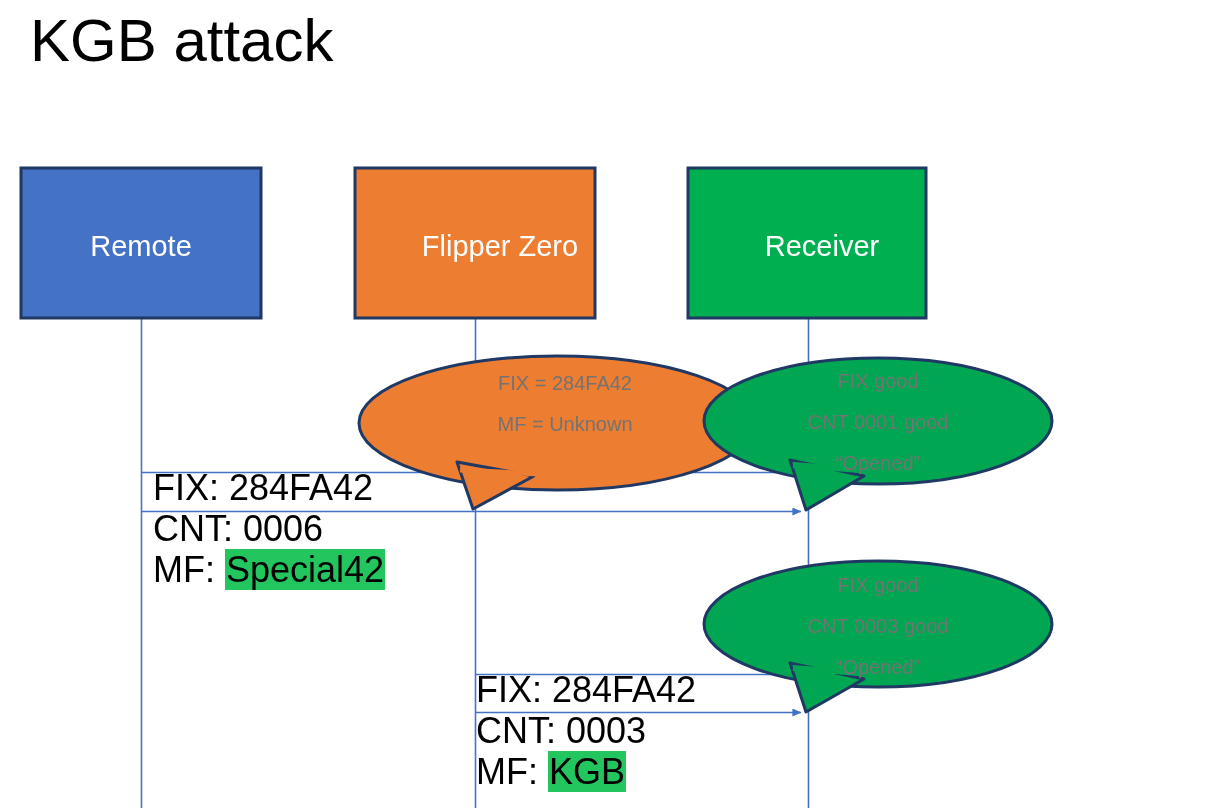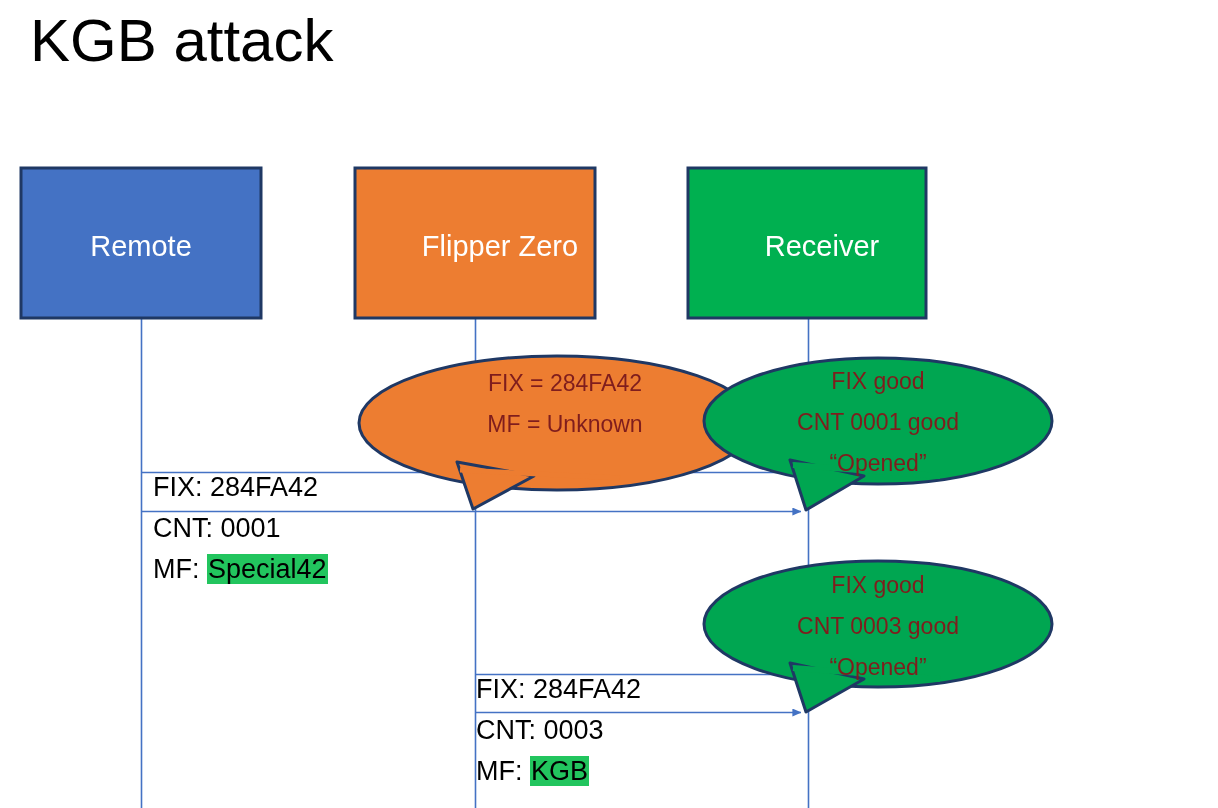--- a/index.html
+++ b/index.html
@@ -54,37 +54,37 @@
     text-align: center;
     white-space: nowrap;
   }
   #actor-label-0 { left: 21px;  top: 230px; width: 240px; }
   #actor-label-1 { left: 355px; top: 230px; width: 290px; }
   #actor-label-2 { left: 688px; top: 230px; width: 268px; }
 
   
   .callout-text {
     position: absolute;
-    color: #7f1d1d;
-    font-size: 23px;
+    color: #737373;
+    font-size: 20px;
     font-weight: 400;
     text-align: center;
     line-height: 41px;
     white-space: nowrap;
     pointer-events: none;
   }
   #callout-text-0 { left: 395px; top: 363px; width: 340px; }
   #callout-text-1 { left: 718px; top: 361px; width: 320px; }
   #callout-text-2 { left: 718px; top: 565px; width: 320px; }
   .callout-text .line { display: block; }
 
   
   .msg-block {
     position: absolute;
-    font-size: 27px;
+    font-size: 36px;
     color: #000000;
     line-height: 41px;
     white-space: nowrap;
   }
   #msg-block-0 { left: 153px; top: 467px; }
   #msg-block-1 { left: 476px; top: 669px; }
   .msg-line { display: block; }
   .hl {
     background: #22c55e;
     padding: 0 1px;
@@ -154,21 +154,21 @@
   </div>
 
   <div class="callout-text" id="callout-text-2">
     <span class="line">FIX good</span>
     <span class="line">CNT 0003 good</span>
     <span class="line">“Opened”</span>
   </div>
 
   <div class="msg-block" id="msg-block-0">
     <span class="msg-line"><span>FIX: </span><span>284FA42</span></span>
-    <span class="msg-line"><span>CNT: </span><span>0001</span></span>
+    <span class="msg-line"><span>CNT: </span><span>0006</span></span>
     <span class="msg-line"><span>MF: </span><span class="hl">Special42</span></span>
   </div>
 
   <div class="msg-block" id="msg-block-1">
     <span class="msg-line"><span>FIX: </span><span>284FA42</span></span>
     <span class="msg-line"><span>CNT: </span><span>0003</span></span>
     <span class="msg-line"><span>MF: </span><span class="hl">KGB</span></span>
   </div>
 
 </div>

